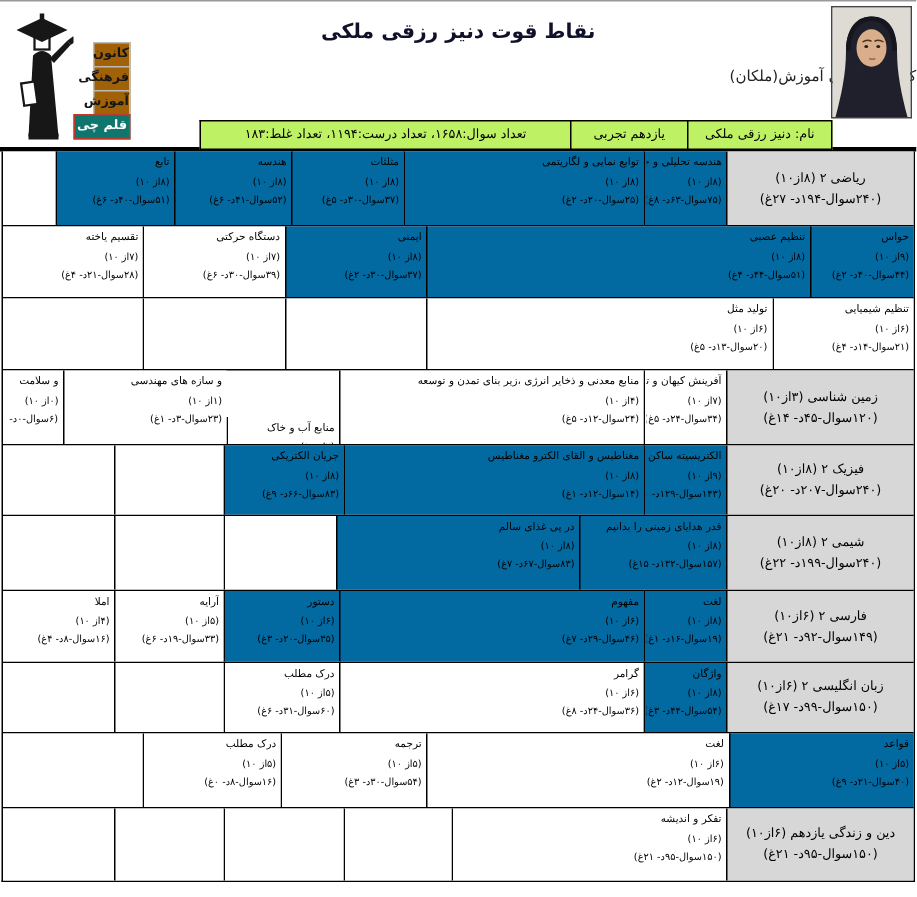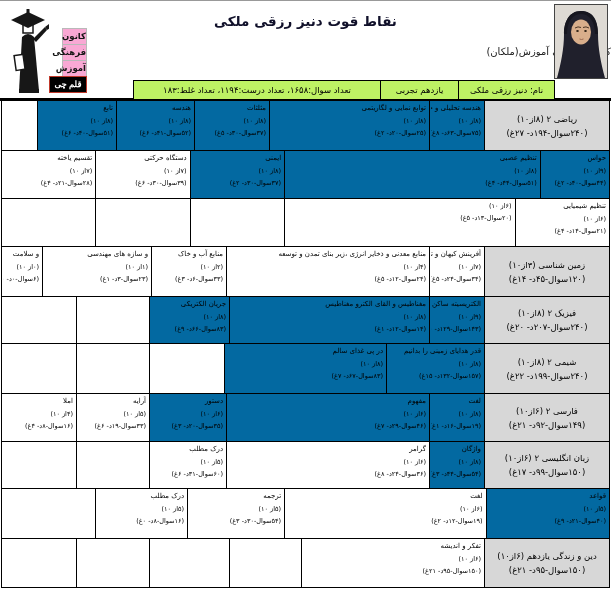--- a/index.html
+++ b/index.html
@@ -5,21 +5,21 @@
   html,body{margin:0;padding:0;background:#fff;}
   body{width:611px;height:598px;font-family:"DejaVu Sans",sans-serif;}
   .page{position:relative;width:611px;height:598px;direction:rtl;border-top:1px solid #999;box-sizing:border-box;background:#fff;}
   
   .header{position:relative;height:97px;}
   .title{padding-top:12px;text-align:center;font-size:13.5px;font-weight:bold;color:#10102a;}
   .subtitle{margin-top:17px;text-align:right;font-size:10px;color:#222;margin-left:40px;}
   .logo{position:absolute;left:7px;top:4px;width:80px;height:90px;display:flex;direction:ltr;}
   .logo-fig{width:42px;height:90px;}
   .logo-words{width:38px;display:flex;flex-direction:column;justify-content:flex-end;padding-bottom:2px;}
-  .logo-word{border:1px solid #b9b9b9;border-bottom:none;background:#f9a8d4;color:#161616;font-size:8.5px;font-weight:bold;text-align:right;line-height:15px;direction:rtl;margin-left:13px;}
+  .logo-word{border:1px solid #b9b9b9;border-bottom:none;background:#a16207;color:#161616;font-size:8.5px;font-weight:bold;text-align:right;line-height:15px;direction:rtl;margin-left:13px;}
   .logo-badge{border:1px solid #c0392b;color:#fff;font-size:8.5px;font-weight:bold;text-align:center;line-height:15px;direction:rtl;}
   .photo{position:absolute;left:554px;top:3px;width:54px;height:75px;border:1px solid #444;box-sizing:border-box;overflow:hidden;}
   .infobar{position:absolute;left:133px;top:79px;width:422px;height:20px;display:flex;}
   .icell{background:#bef264;border:1px solid #000;box-sizing:border-box;display:flex;align-items:center;justify-content:center;font-size:8.5px;color:#000;white-space:nowrap;overflow:hidden;}
   .icell:not(:first-child){border-right:none;}
   .icell.name{width:97px;}
   .icell.grade{width:78px;}
   .icell.stats{width:247px;}
   .sep{height:3px;background:#000;}
   
@@ -52,21 +52,21 @@
         <rect x="19.5" y="4" width="3" height="5" fill="#171717"></rect>
         <path d="M26 34 L38 22 L40 25 L29 37 Z" fill="#171717"></path>
         <polygon points="38,22 42,19 43,23 40,25" fill="#171717"></polygon>
         <rect x="8" y="50" width="9" height="15" fill="#fff" stroke="#171717" stroke-width="1.5" transform="rotate(-8 12 57)"></rect>
         <rect x="12" y="84" width="20" height="4" fill="#171717"></rect>
       </svg>
       <div class="logo-words">
         <div class="logo-word">کانون</div>
         <div class="logo-word">فرهنگی</div>
         <div class="logo-word">آموزش</div>
-        <div class="logo-badge" id="logo-badge" style="background: #000000; font-family: Liberation Serif, serif;">قلم چی</div>
+        <div class="logo-badge" id="logo-badge" style="background: #0f766e;">قلم چی</div>
       </div>
     </div>
 
     <div class="title">نقاط قوت دنیز رزقی ملکی</div>
     <div class="subtitle">کانون فرهنگی آموزش(ملکان)</div>
 
     <div class="photo">
       <svg width="52" height="73" viewBox="0 0 52 73" xmlns="http://www.w3.org/2000/svg">
         <rect x="0" y="0" width="52" height="73" fill="#dedad4"></rect>
         <path d="M26 6 C14 6 9 17 9 29 C9 44 6 58 2 73 L50 73 C46 58 43 44 43 29 C43 15 38 6 26 6 Z" fill="#20202c"></path>
@@ -155,20 +155,21 @@
               <div class="cstats">(۲۸سوال-۲۱د- ۴غ)</div>
             </div>
           </div>
           <div class="subrow">
             <div class="cell" style="flex: 0 1 15.56%;">
               <div class="clabel">تنظیم شیمیایی</div>
               <div class="cscore">(۶از ۱۰)</div>
               <div class="cstats">(۲۱سوال-۱۴د- ۴غ)</div>
             </div>
             <div class="cell" style="flex: 0 1 37.97%;">
+              <div class="clabel">تولید مثل</div>
               <div class="cscore">(۶از ۱۰)</div>
               <div class="cstats">(۲۰سوال-۱۳د- ۵غ)</div>
             </div>
             <div class="cell" style="flex: 0 1 15.56%;"></div>
             <div class="cell" style="flex: 0 1 15.56%;"></div>
             <div class="cell" style="flex: 0 1 15.3%;"></div>
           </div>
         </div>
       </div>
       <div class="trow" style="height: 50px;">
@@ -181,21 +182,21 @@
             <div class="cell" style="flex: 0 1 11.41%;">
               <div class="clabel">آفرینش کیهان و تکوین زمین</div>
               <div class="cscore">(۷از ۱۰)</div>
               <div class="cstats">(۳۴سوال-۲۴د- ۵غ)</div>
             </div>
             <div class="cell" style="flex: 0 1 42.12%;">
               <div class="clabel">منابع معدنی و ذخایر انرژی ،زیر بنای تمدن و توسعه</div>
               <div class="cscore">(۴از ۱۰)</div>
               <div class="cstats">(۲۴سوال-۱۲د- ۵غ)</div>
             </div>
-            <div class="cell" style="flex: 0 1 15.56%;">
+            <div class="cell" style="flex: 0 1 15.56%; margin-top: 31px;">
               <div class="clabel">منابع آب و خاک</div>
               <div class="cscore">(۲از ۱۰)</div>
               <div class="cstats">(۳۳سوال-۶د- ۳غ)</div>
             </div>
             <div class="cell" style="flex: 0 1 22.61%;">
               <div class="clabel">و سازه های مهندسی</div>
               <div class="cscore">(۱از ۱۰)</div>
               <div class="cstats">(۲۳سوال-۳د- ۱غ)</div>
             </div>
             <div class="cell" style="flex: 0 1 8.25%;">

